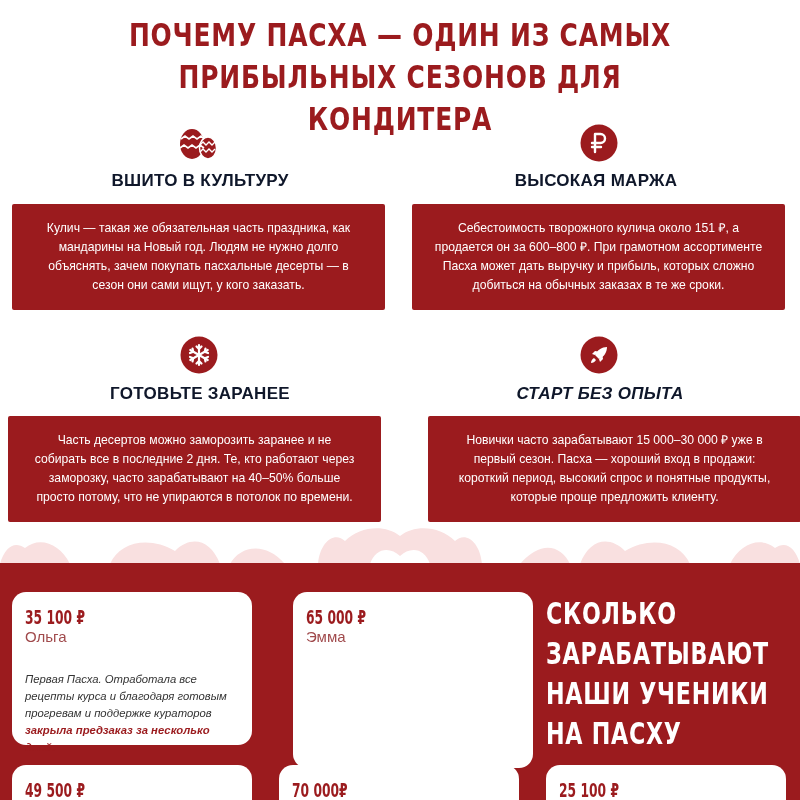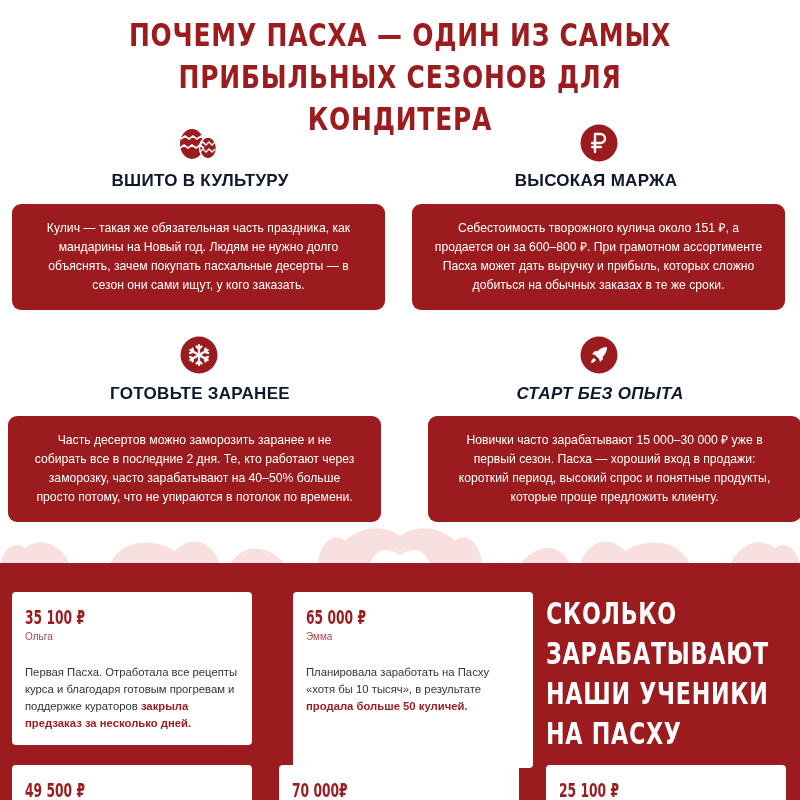--- a/index.html
+++ b/index.html
@@ -18,43 +18,43 @@
   .feature-icon {
     position: absolute; width: 38px; height: 38px;
   }
   .feature-heading {
     position: absolute; width: 400px; text-align: center;
     color: #0f172a; font-weight: bold; font-size: 17px; line-height: 20px;
     letter-spacing: 0.3px;
   }
   .feature-box {
     position: absolute; width: 373px; height: 106px;
-    background: #9b1b1e; border-radius: 9px; color: #fff;
+    background: #9b1b1e; border-radius: 2px; color: #fff;
     display: flex; align-items: center; justify-content: center;
     text-align: center; font-size: 12.2px; line-height: 19px; padding: 0 22px;
   }
 
   .ornament {
     position: absolute; left: 0; top: 526px; width: 800px; height: 38px; overflow: hidden;
   }
 
   .red-section {
     position: absolute; left: 0; top: 563px; width: 800px; height: 237px; background: #9b1b1e;
   }
 
   .card {
-    position: absolute; background: #fff; border-radius: 4px; padding: 14px 14px 0 13px;
+    position: absolute; background: #fff; border-radius: 14px; padding: 14px 14px 0 13px;
   }
   .card-amount {
     color: #9b1b1e; font-family: "DejaVu Sans Condensed", "DejaVu Sans", sans-serif;
     font-weight: bold; font-size: 19px; line-height: 22px;
     transform: scaleX(0.72); transform-origin: left top; white-space: nowrap;
   }
-  .card-name { color: #a04a4c; font-size: 10px; line-height: 16px; margin-top: 1px; }
-  .card-text { color: #333; font-size: 11.3px; line-height: 17px; margin-top: 19px; }
+  .card-name { color: #a04a4c; font-size: 15px; line-height: 16px; margin-top: 1px; }
+  .card-text { color: #333; font-size: 11.3px; line-height: 17px; margin-top: 26px; font-style: italic; }
   .card-text b { color: #9b1b1e; font-weight: bold; }
 
   .section-title {
     position: absolute; left: 546px; top: 594px; color: #fff;
     font-family: "DejaVu Sans", sans-serif; font-weight: bold;
     font-size: 30px; line-height: 40px; letter-spacing: 1px;
     transform: scaleX(0.74); transform-origin: left top; white-space: nowrap;
   }
   .section-title span { display: block; }
 </style>
@@ -148,21 +148,20 @@
 
 <div class="card" style="left:12px; top:592px; width:240px; height:153px;">
   <div class="card-amount">35 100 ₽</div>
   <div class="card-name">Ольга</div>
   <p class="card-text"><span>Первая Пасха. Отработала все рецепты курса и благодаря готовым прогревам и поддержке кураторов </span><b>закрыла предзаказ за несколько дней.</b></p>
 </div>
 
 <div class="card" style="left:293px; top:592px; width:240px; height:176px;">
   <div class="card-amount">65 000 ₽</div>
   <div class="card-name">Эмма</div>
-  <p class="card-text"><span>Планировала заработать на Пасху «хотя бы 10 тысяч», в результате </span><b>продала больше 50 куличей.</b></p>
 </div>
 
 <h2 class="section-title">
   <span>СКОЛЬКО</span>
   <span>ЗАРАБАТЫВАЮТ</span>
   <span>НАШИ УЧЕНИКИ</span>
   <span>НА ПАСХУ</span>
 </h2>
 
 <div class="card" style="left:12px; top:765px; width:240px; height:60px;">

